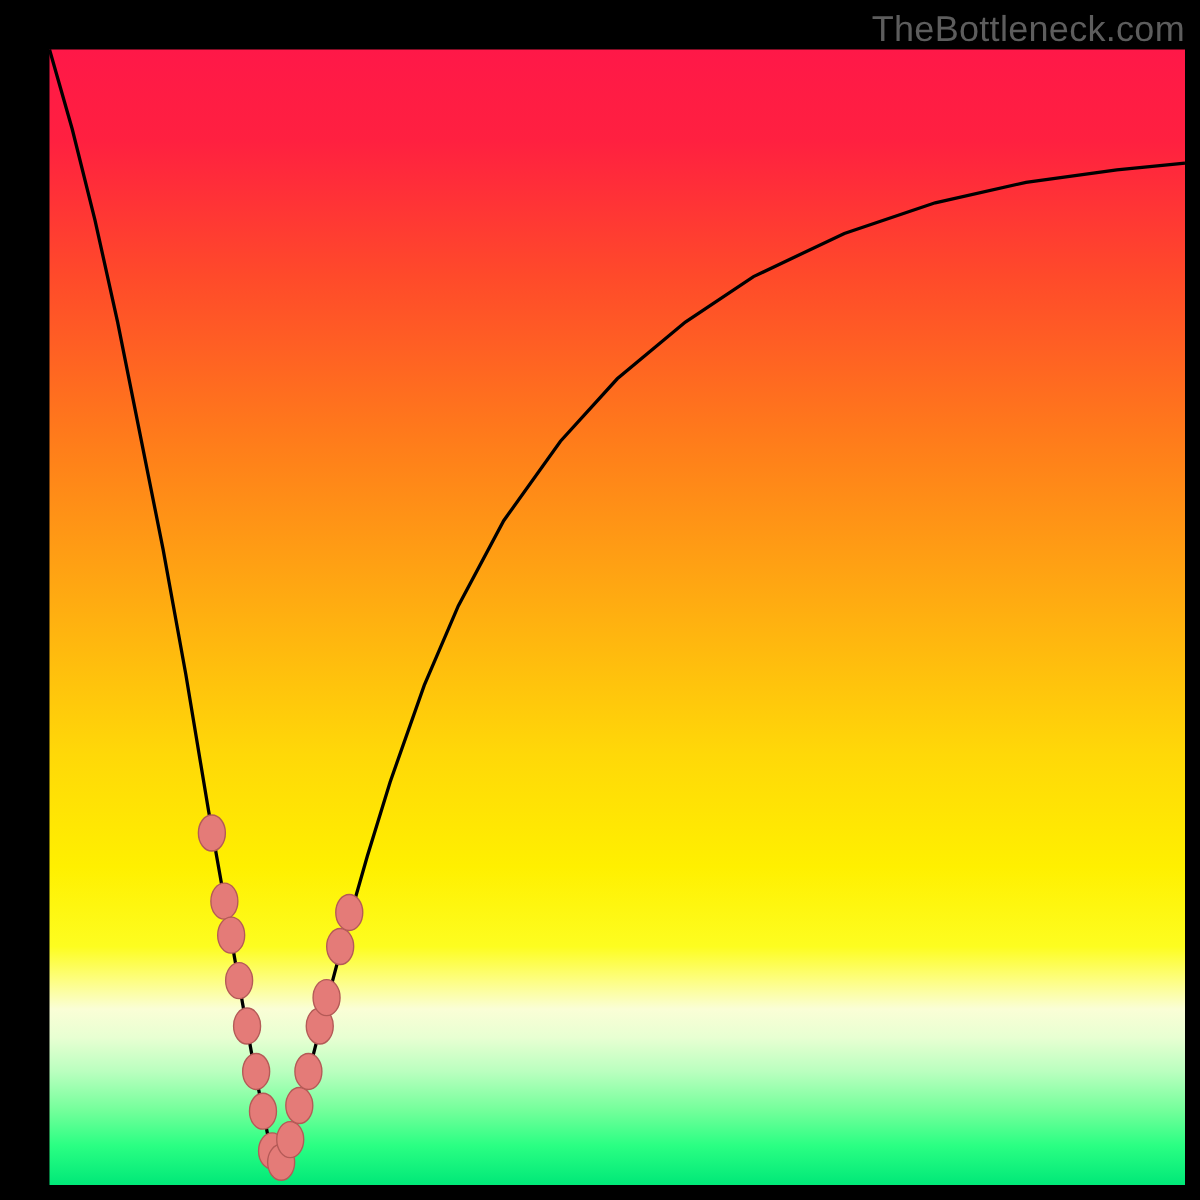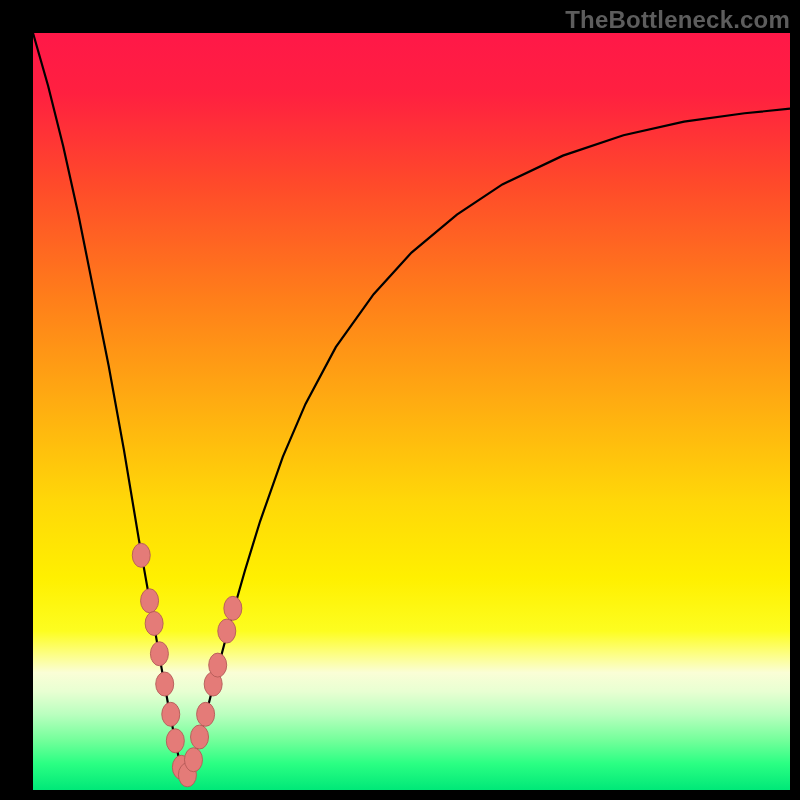--- a/index.html
+++ b/index.html
@@ -21,21 +21,21 @@
     background: #000;
   }
   .gradient {
     position: absolute;
     inset: 0;
   }
   .watermark {
     position: absolute;
     color: #5d5d5d;
     font-size: 24px;
-    font-weight: 700;
+    font-weight: 400;
     letter-spacing: 0.2px;
     white-space: nowrap;
   }
   svg.curve {
     position: absolute;
     inset: 0;
     width: 100%;
     height: 100%;
     overflow: visible;
   }

